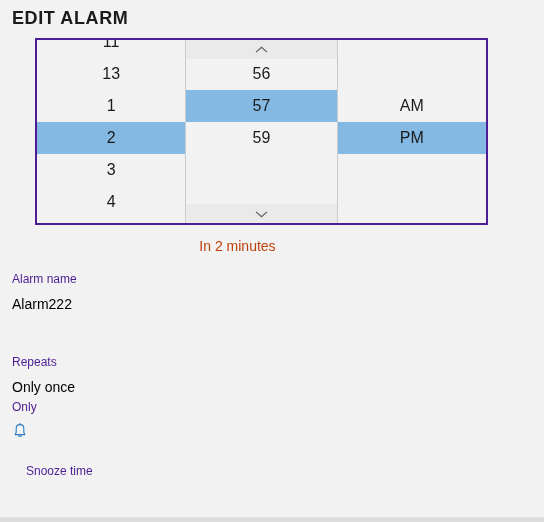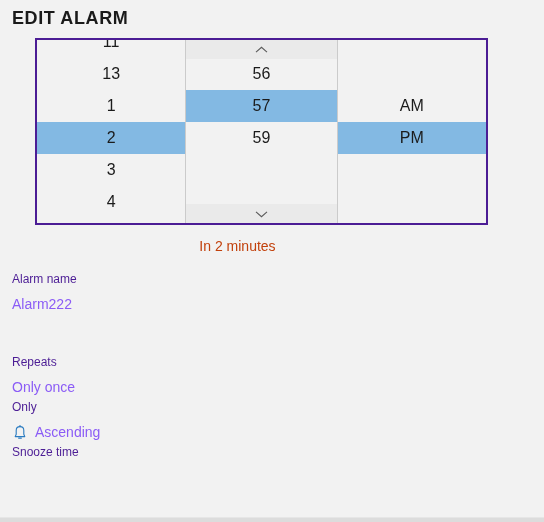--- a/index.html
+++ b/index.html
@@ -103,36 +103,36 @@
 
   
   .field-group { position: absolute; left: 12px; }
   .field-label {
     font-size: 12px;
     color: #4c1d95;
     line-height: 18px;
   }
   .field-value {
     font-size: 14px;
-    color: #8b5cf6;
+    color: #000000;
     line-height: 18px;
     margin-top: 7px;
     display: inline-flex;
-    align-items: flex-end;
+    align-items: flex-start;
     gap: 7px;
     cursor: pointer;
   }
 
   .bell-icon { display: inline-block; width: 16px; height: 16px; }
   .bell-icon svg { display: block; }
 
   #group-alarm-name { top: 270px; }
   #group-repeats    { top: 334px; margin-top: 19px; }
   #group-sound      { top: 398px; }
-  #group-snooze     { top: 443px; }
+  #group-snooze     { top: 462px; margin-left: 14px; }
 
   
   #bottom-divider {
     position: absolute;
     left: 0; right: 0;
     bottom: 4px;
     height: 1px;
     background: #e6e6e6;
   }
   #bottom-bar {
@@ -215,21 +215,20 @@
 <div class="field-group" id="group-sound">
   <div class="field-label">Only</div>
   <div class="field-value linkish">
     <span class="bell-icon">
       <svg width="16" height="16" viewBox="0 0 16 16" aria-hidden="true">
         <path d="M8 1.6 C5.7 1.6 4.2 3.2 4.2 5.4 L4.2 9.3 L3.2 11.6 L12.8 11.6 L11.8 9.3 L11.8 5.4 C11.8 3.2 10.3 1.6 8 1.6 Z" fill="none" stroke="#2a7bc0" stroke-width="1.1" stroke-linejoin="round"></path>
         <path d="M8 1.6 L8 0.6" fill="none" stroke="#2a7bc0" stroke-width="1.1" stroke-linecap="round"></path>
         <path d="M6.6 13.1 L9.4 13.1" fill="none" stroke="#2a7bc0" stroke-width="1.1" stroke-linecap="round"></path>
       </svg>
     </span>
-    <span>Ascending</span>
   </div>
 </div>
 
 <div class="field-group" id="group-snooze">
   <div class="field-label">Snooze time</div>
 </div>
 
 <div id="bottom-divider"></div>
 <div id="bottom-bar"></div>
 

